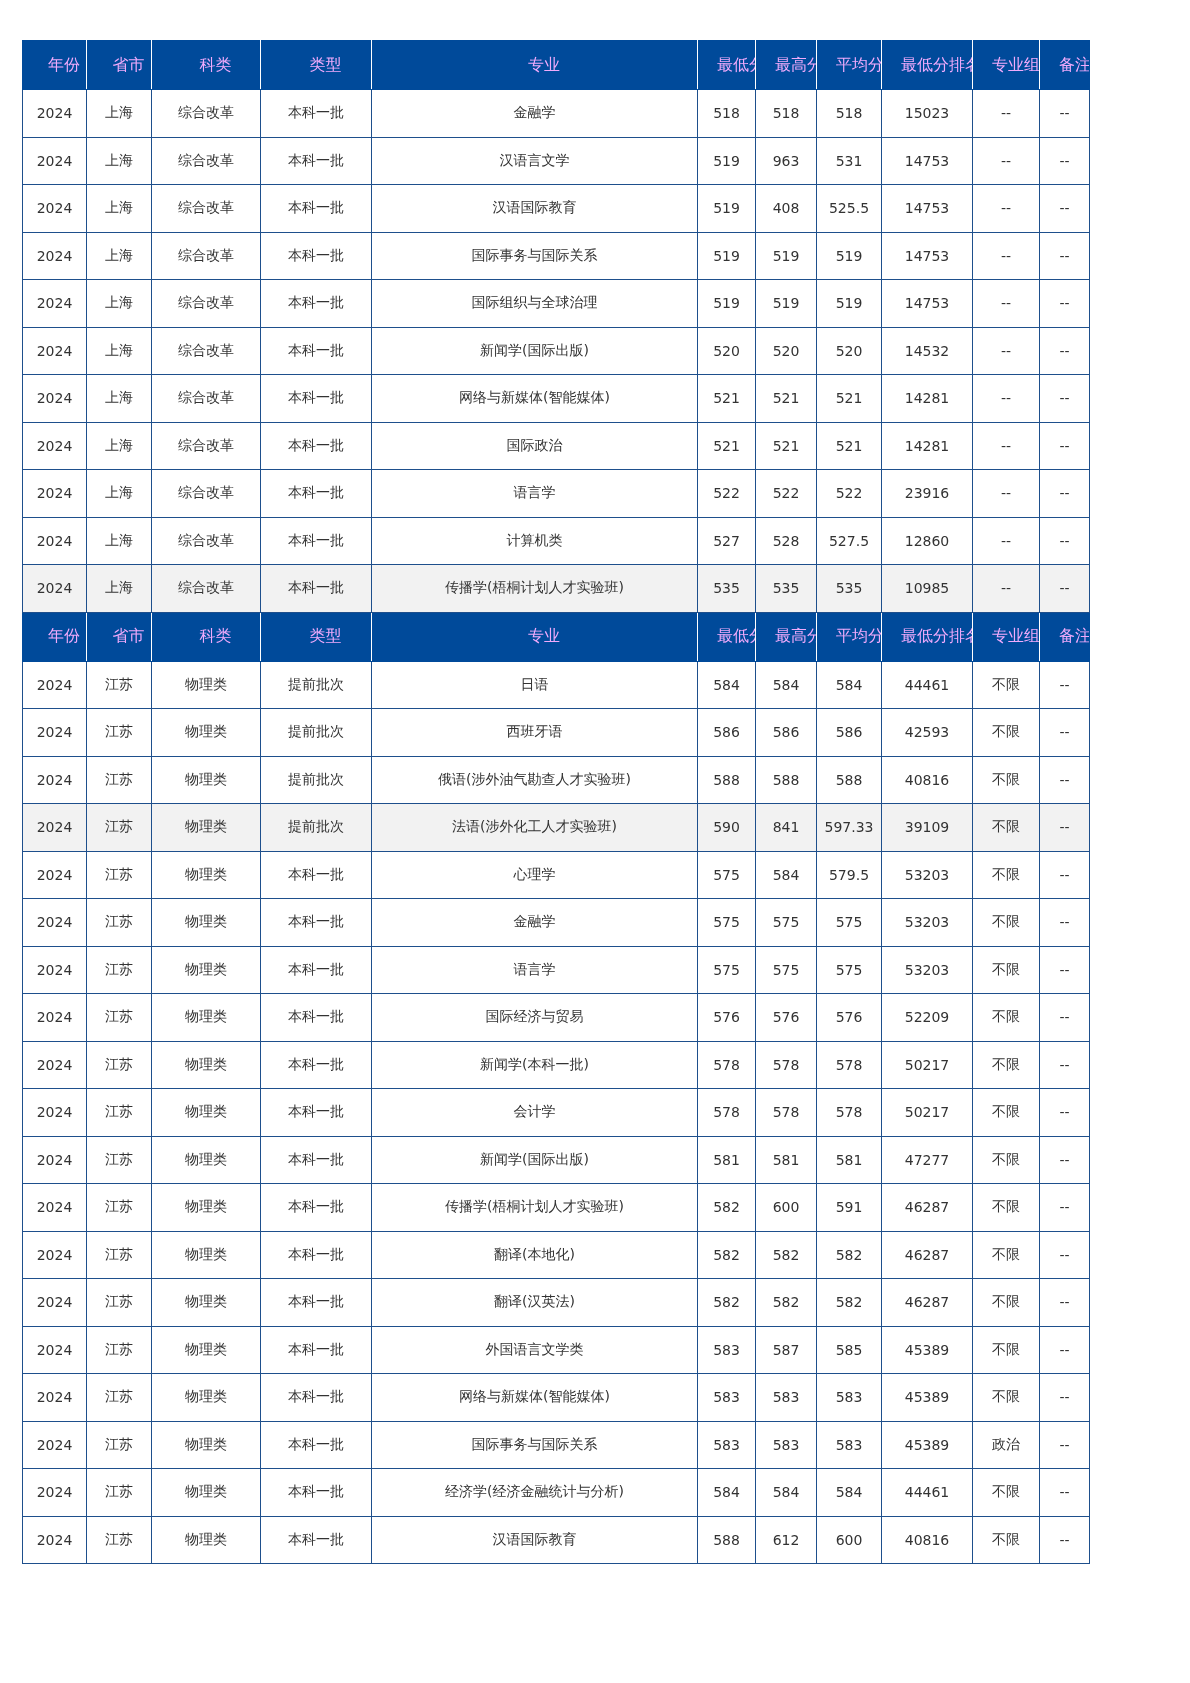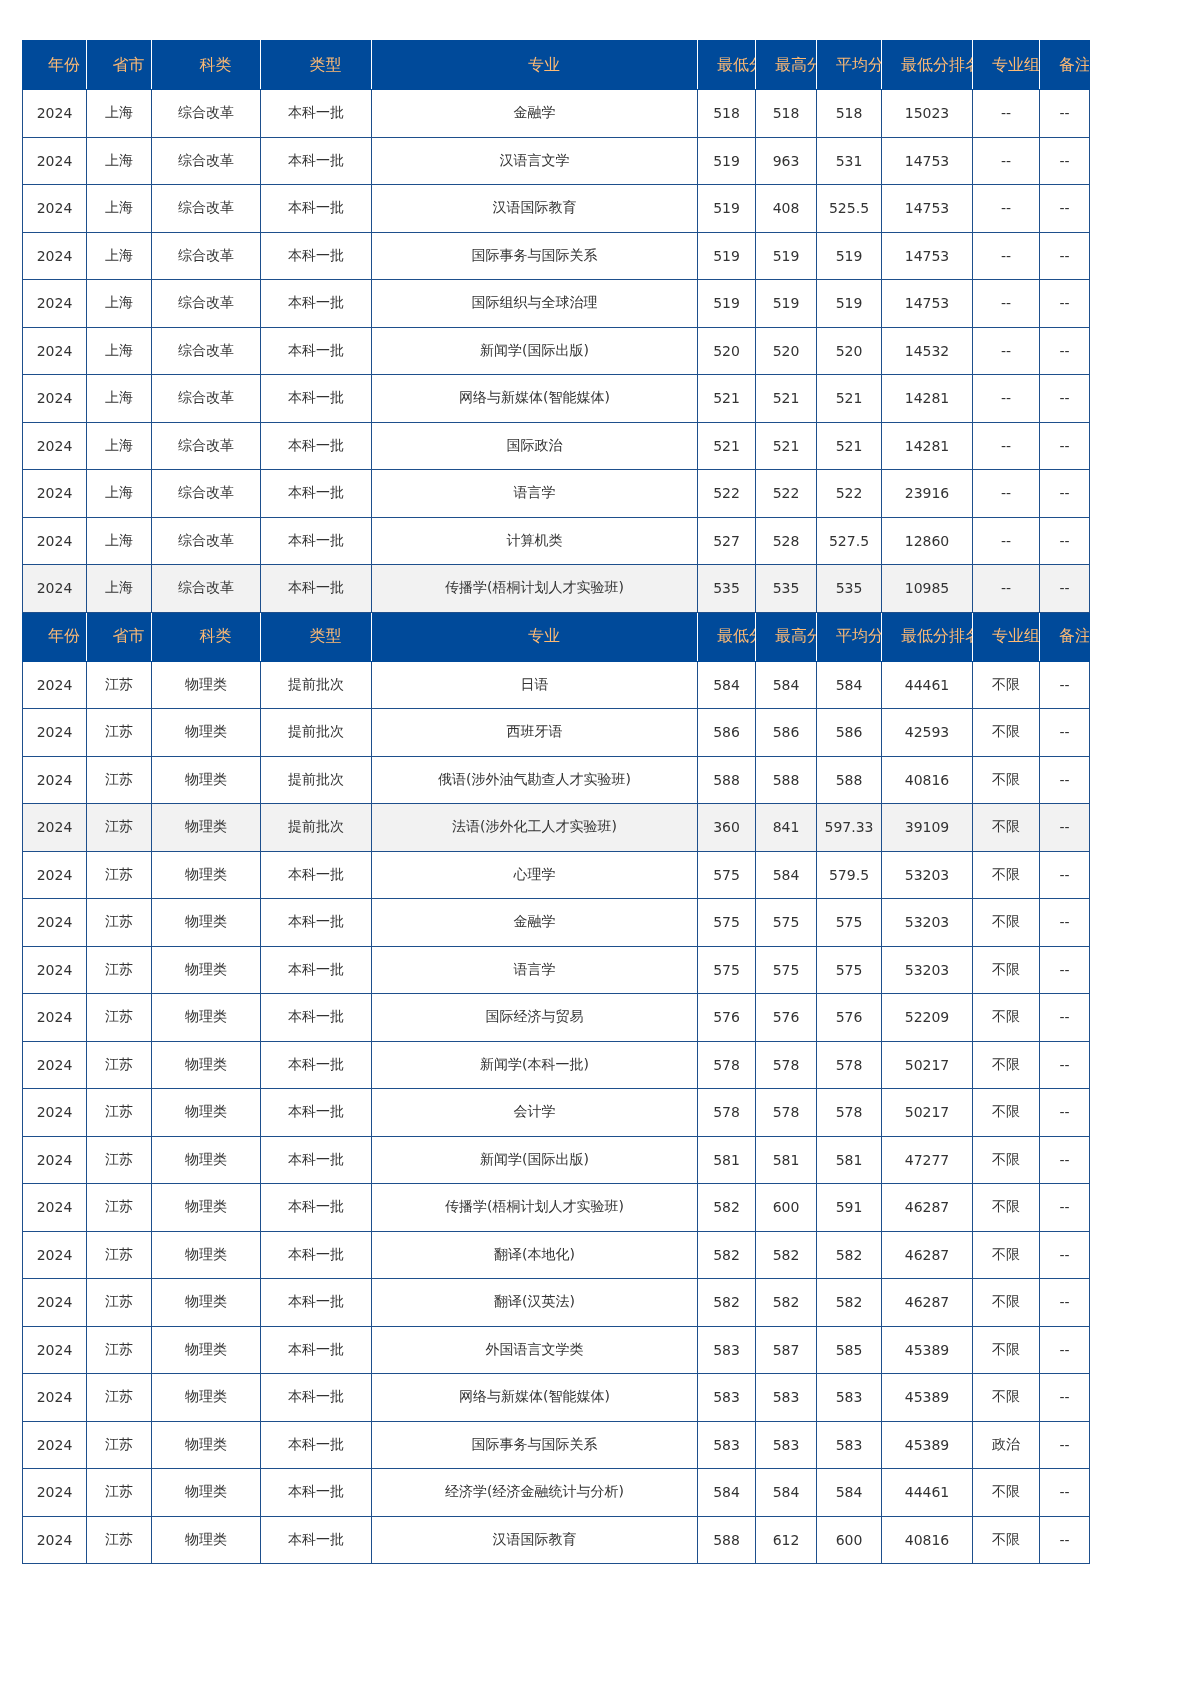--- a/index.html
+++ b/index.html
@@ -3,21 +3,21 @@
 <meta charset="utf-8">
 <style>
   html, body { margin: 0; padding: 0; background: #ffffff; }
   body { width: 1190px; height: 1683px; position: relative; overflow: hidden;
          font-family: "DejaVu Sans", "Liberation Sans", sans-serif; }
   .wrap { position: absolute; left: 22px; top: 40px; width: 1067px; }
   table { border-collapse: collapse; width: 1067px; table-layout: fixed; }
   td, th { border: 1px solid #1e4f8c; text-align: center; vertical-align: middle;
            padding: 0; height: 46.5px; font-size: 14px; color: #333333; font-weight: normal;
            white-space: nowrap; overflow: hidden; }
-  tr.hdr th { background: #004a9a; color: #fdba74; font-size: 16px;
+  tr.hdr th { background: #004a9a; color: #f0abfc; font-size: 16px;
               border-left: 1px solid #ffffff; border-right: 1px solid #ffffff;
               border-top: 1px solid #004a9a; border-bottom: 1px solid #004a9a; height: 48px; padding-left: 19px; }
   tr.hdr th:first-child { border-left-color: #004a9a; }
   tr.hdr th:last-child { border-right-color: #004a9a; }
   tr.hl td { background: #f2f2f2; }
 </style>
 </head>
 <body>
 
 <div class="wrap">
@@ -243,21 +243,21 @@
           <td>40816</td>
           <td>不限</td>
           <td>--</td>
         </tr>
         <tr class="hl">
           <td>2024</td>
           <td>江苏</td>
           <td>物理类</td>
           <td>提前批次</td>
           <td>法语(涉外化工人才实验班)</td>
-          <td>360</td>
+          <td>590</td>
           <td>841</td>
           <td>597.33</td>
           <td>39109</td>
           <td>不限</td>
           <td>--</td>
         </tr>
         <tr>
           <td>2024</td>
           <td>江苏</td>
           <td>物理类</td>

